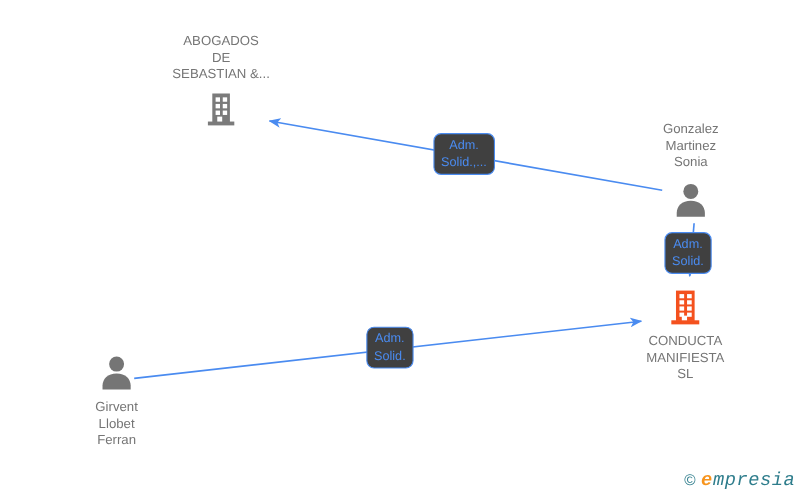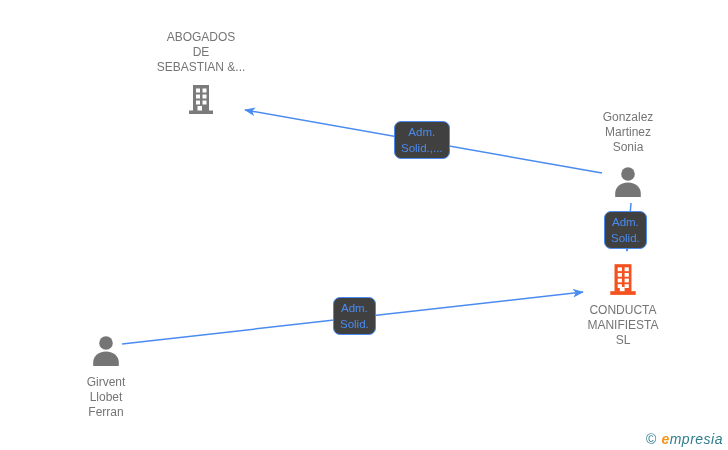--- a/index.html
+++ b/index.html
@@ -46,21 +46,21 @@
 
   .watermark {
     position: absolute;
     right: 5px;
     bottom: 3px;
     display: flex;
     align-items: baseline;
     cursor: pointer;
   }
   .wm-c { color: #2e7d8c; font-size: 14px; margin-right: 5px; }
-  .wm-brand { font-family: Liberation Sans, sans-serif; font-style: italic; font-size: 14px; letter-spacing: 0.5px; }
+  .wm-brand { font-family: Liberation Mono, monospace; font-style: italic; font-size: 17px; letter-spacing: 0.5px; }
   .wm-e { color: #f7941d; font-weight: bold; }
   .wm-rest { color: #2e7d8c; }
 </style>
 </head>
 <body>
 
 <div class="canvas">
 
   <svg class="edges-svg" width="728" height="450" viewBox="0 0 728 450">
     <defs>
@@ -112,21 +112,21 @@
   <div class="node" style="left:578px; top:110px; width:100px;">
     <div class="node-label" style="margin-bottom:11px;">Gonzalez
 Martinez
 Sonia</div>
     <svg class="icon" width="38" height="34" viewBox="0 0 38 34">
       <circle cx="19" cy="8" r="6.8" fill="#757575"></circle>
       <path d="M19 16.5 C 11 16.5 6.2 21.5 6.2 27.5 L6.2 31 L31.8 31 L31.8 27.5 C31.8 21.5 27 16.5 19 16.5 Z" fill="#757575"></path>
     </svg>
   </div>
 
-  <div class="node" style="left:56px; top:335px; width:100px;">
+  <div class="node" style="left:56px; top:323px; width:100px;">
     <svg class="icon" width="38" height="34" viewBox="0 0 38 34">
       <circle cx="19" cy="8" r="6.8" fill="#757575"></circle>
       <path d="M19 16.5 C 11 16.5 6.2 21.5 6.2 27.5 L6.2 31 L31.8 31 L31.8 27.5 C31.8 21.5 27 16.5 19 16.5 Z" fill="#757575"></path>
     </svg>
     <div class="node-label gap-above">Girvent
 Llobet
 Ferran</div>
   </div>
 
   <div class="edge-label" style="left:394px; top:121px;">Adm.

